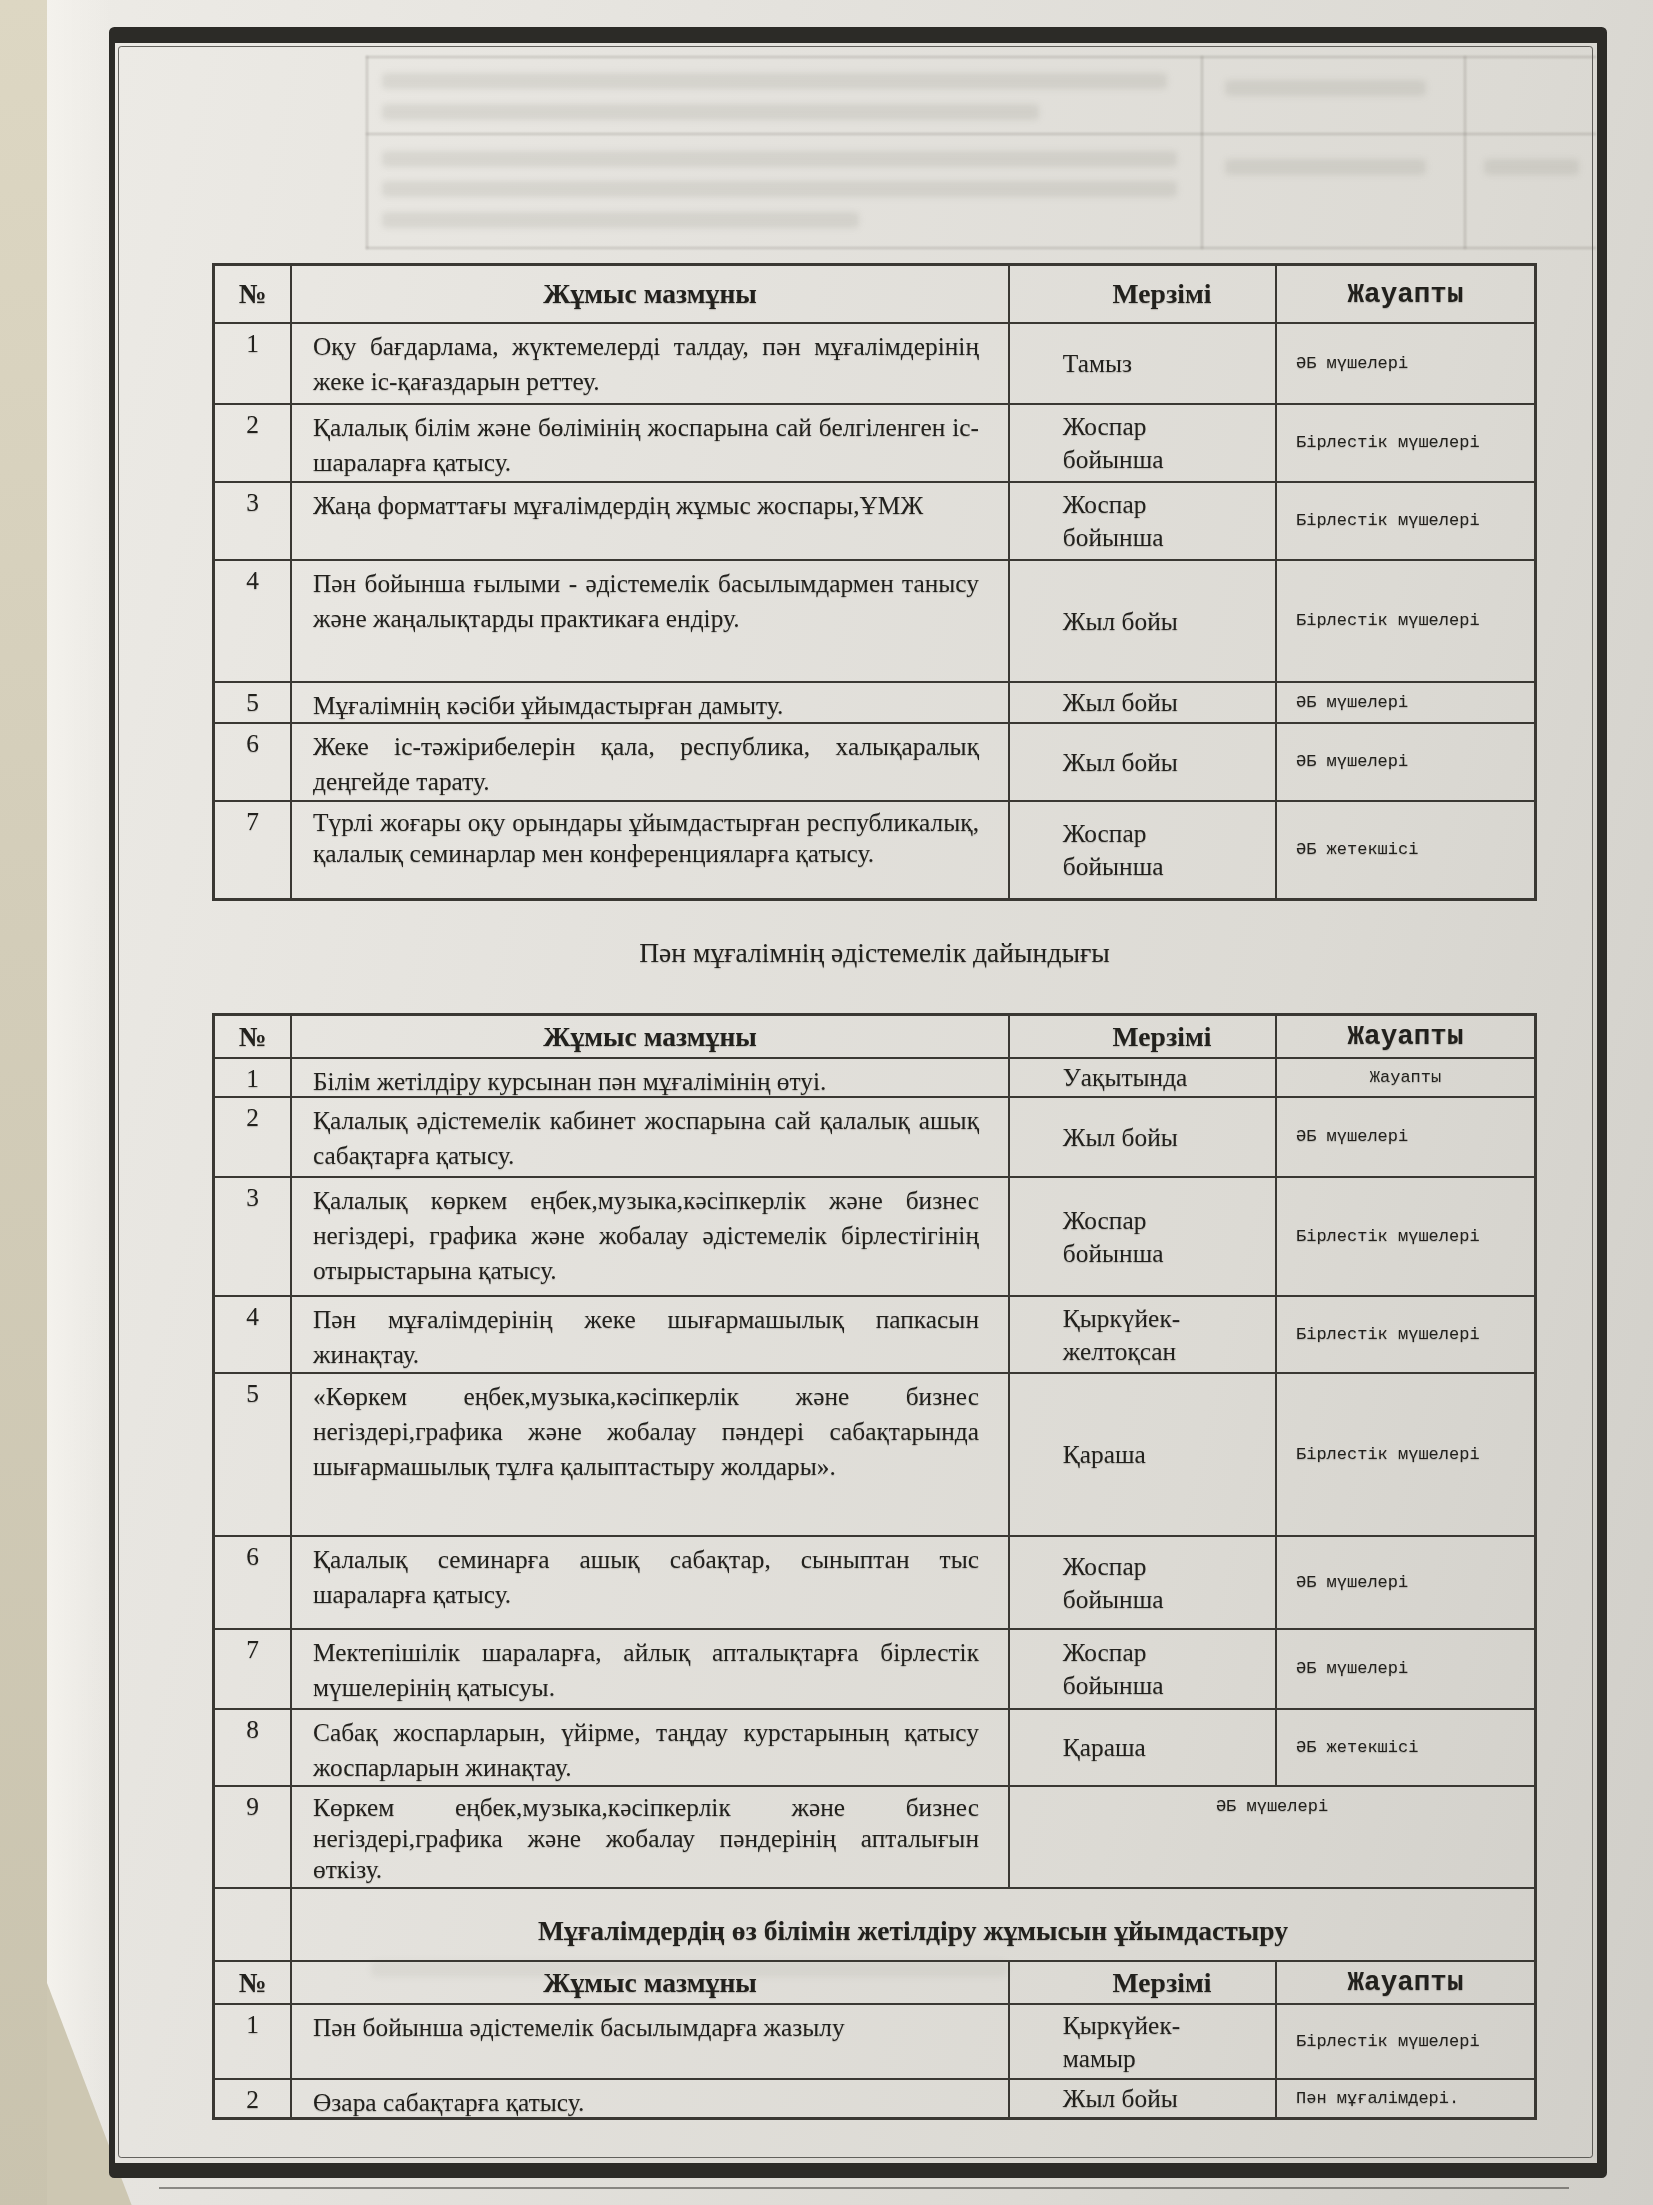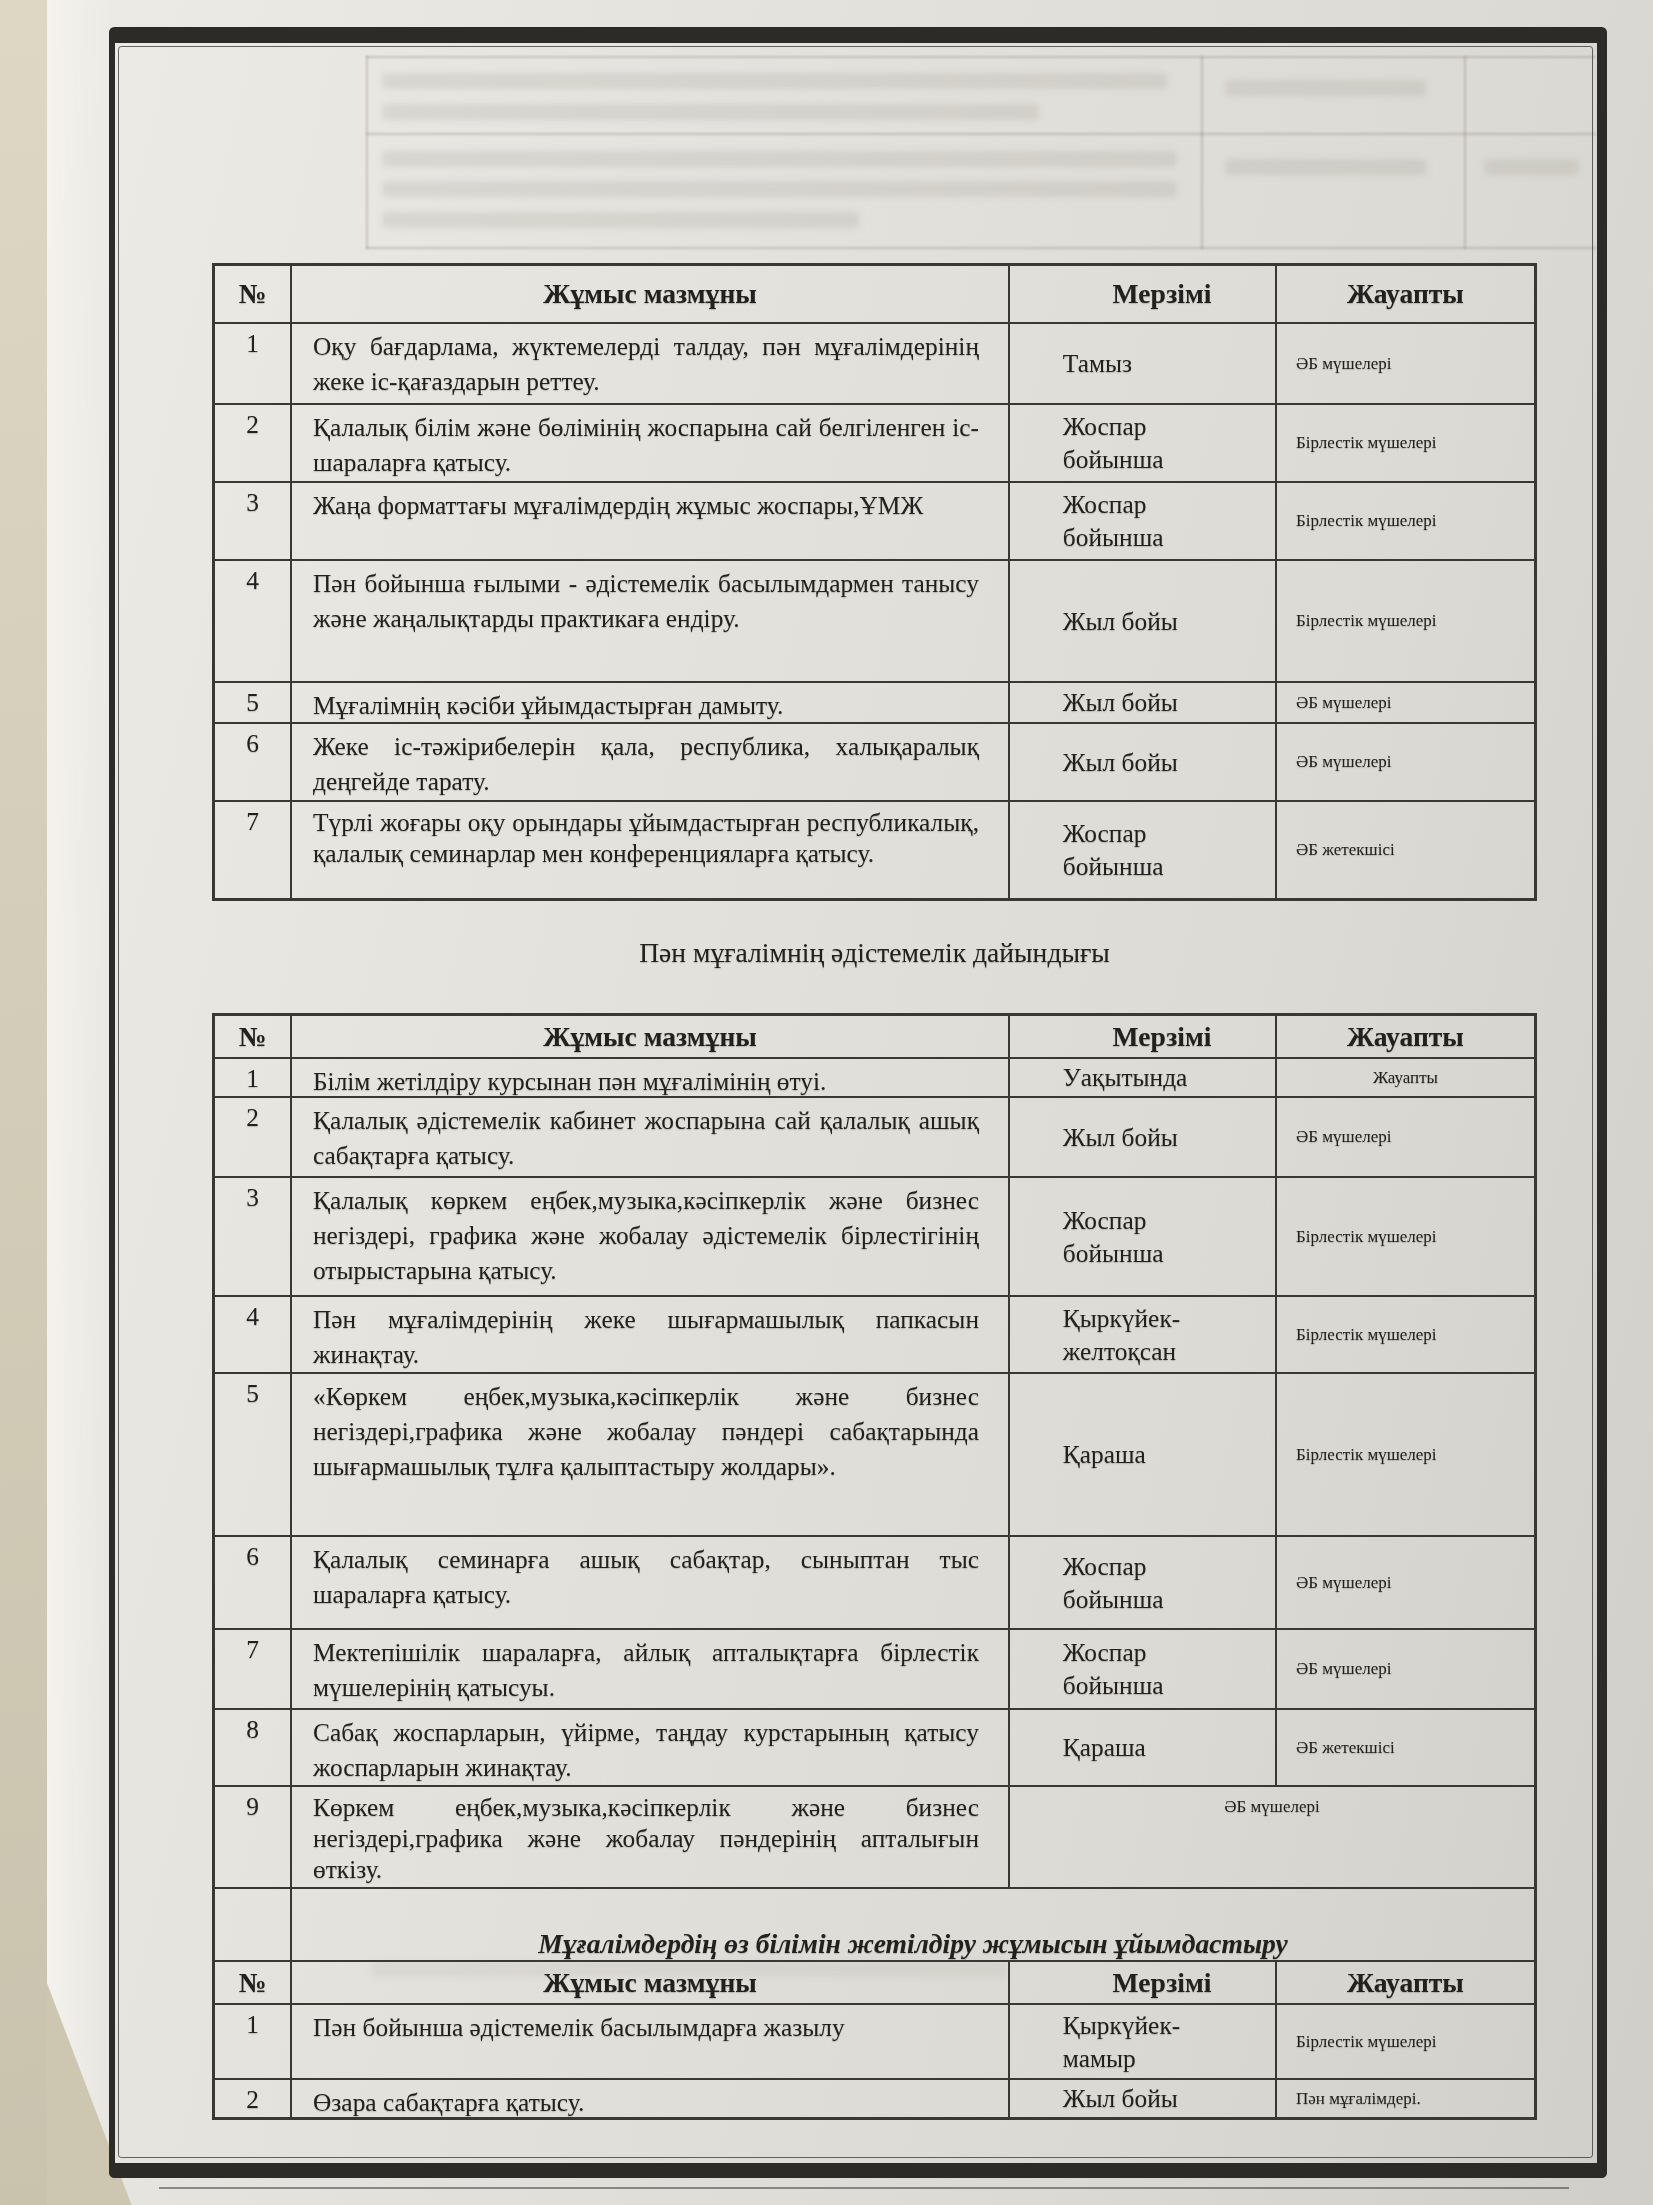--- a/index.html
+++ b/index.html
@@ -50,27 +50,27 @@
   .trow{ display:flex; border-top:2.1px solid var(--bd); position:relative; }
   .trow:first-child{ border-top:0; }
   .cell{ position:relative; display:flex; color:var(--ink); }
   .txt, .num, .hlbl{ text-shadow:0 1.1px 1.1px rgba(40,38,34,.22); }
   .c-no{ width:77px; border-right:2.1px solid var(--bd); justify-content:center; align-items:flex-start; padding-top:5.3px; font-size:25.4px; }
   .c-content{ width:718px; border-right:2.1px solid var(--bd); align-items:flex-start; }
   .c-content .txt{ width:100%; font-size:25.4px; line-height:35px; text-align:justify; padding:5.3px 29px 3.2px 21px; }
   .c-content.tight .txt{ line-height:31px; }
   .c-term{ width:228px; border-right:2.1px solid var(--bd); align-items:center;margin-left:39px; }
   .c-term .txt{ font-size:25.4px; line-height:33px; padding-left:13.8px; padding-right:32px; }
-  .c-resp{ flex:1; align-items:center; }
+  .c-resp{ flex:1; align-items:center;font-family:Liberation Mono, monospace; }
   .c-resp .txt{ font-size:17px; line-height:32px; padding-left:19px; padding-right:8.5px; }
   .c-resp.h-center{ justify-content:center; } .c-resp.h-center .txt{ padding:0; }
   .c-resp.v-top{ align-items:flex-start; padding-top:4.2px; justify-content:center; }
   .trow.head .cell{ align-items:center; justify-content:center; padding:0; }
   .hlbl{ font-size:27.6px; font-weight:bold; }
-  .heading-row .c-merge{ flex:1; justify-content:center; align-items:flex-end; padding-top:13px;font-style:italic; }
+  .heading-row .c-merge{ flex:1; justify-content:center; align-items:center; padding-top:13px; }
   .heading-row .c-merge .txt{ font-size:27.6px; font-weight:bold; text-align:center; }
   .doc-heading{
     position:absolute; left:212px; width:1325px; text-align:center;
     font-size:27.6px; font-weight:normal; color:var(--ink);
     text-shadow:0 1.1px 1.1px rgba(40,38,34,.22);
   }
 </style>
 </head>
 <body>
 

